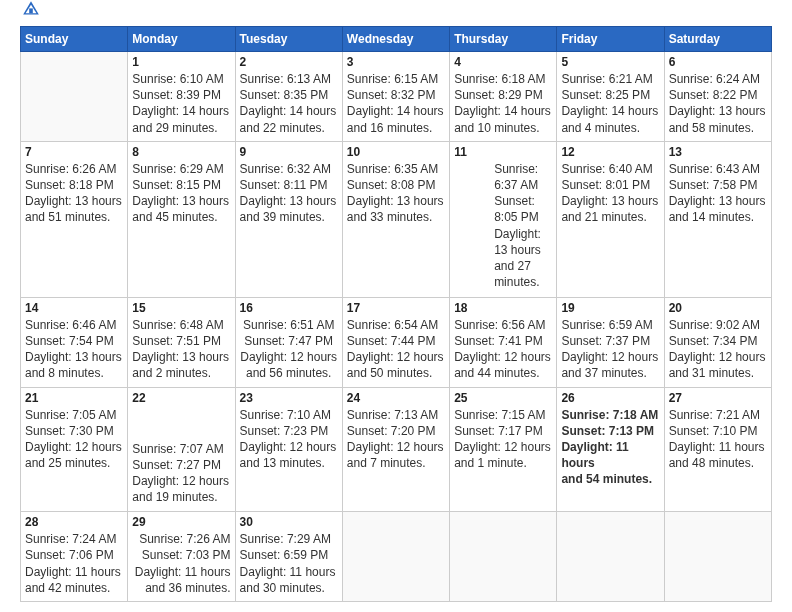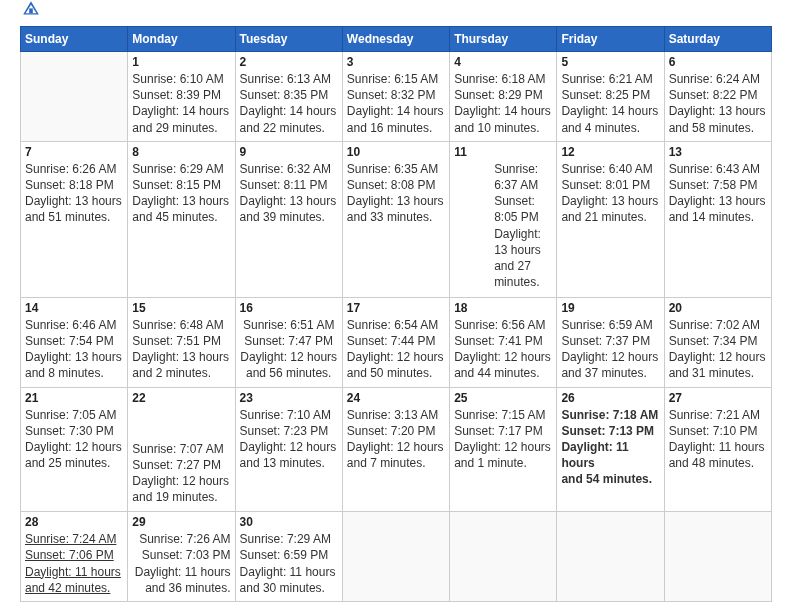--- a/index.html
+++ b/index.html
@@ -270,21 +270,21 @@
           </td>
           <td>
             <div class="day-number">19</div>
             <div class="day-info" style="white-space: pre-line;">Sunrise: 6:59 AM
 Sunset: 7:37 PM
 Daylight: 12 hours
 and 37 minutes.</div>
           </td>
           <td>
             <div class="day-number">20</div>
-            <div class="day-info" style="white-space: pre-line;">Sunrise: 7:02 AM
+            <div class="day-info" style="white-space: pre-line;">Sunrise: 9:02 AM
 Sunset: 7:34 PM
 Daylight: 12 hours
 and 31 minutes.</div>
           </td>
         </tr>
         <tr>
           <td>
             <div class="day-number">21</div>
             <div class="day-info" style="white-space: pre-line;">Sunrise: 7:05 AM
 Sunset: 7:30 PM
@@ -300,21 +300,21 @@
           </td>
           <td>
             <div class="day-number">23</div>
             <div class="day-info" style="white-space: pre-line;">Sunrise: 7:10 AM
 Sunset: 7:23 PM
 Daylight: 12 hours
 and 13 minutes.</div>
           </td>
           <td>
             <div class="day-number">24</div>
-            <div class="day-info" style="white-space: pre-line;">Sunrise: 3:13 AM
+            <div class="day-info" style="white-space: pre-line;">Sunrise: 7:13 AM
 Sunset: 7:20 PM
 Daylight: 12 hours
 and 7 minutes.</div>
           </td>
           <td>
             <div class="day-number">25</div>
             <div class="day-info" style="white-space: pre-line;">Sunrise: 7:15 AM
 Sunset: 7:17 PM
 Daylight: 12 hours
 and 1 minute.</div>
@@ -330,21 +330,21 @@
             <div class="day-number">27</div>
             <div class="day-info" style="white-space: pre-line;">Sunrise: 7:21 AM
 Sunset: 7:10 PM
 Daylight: 11 hours
 and 48 minutes.</div>
           </td>
         </tr>
         <tr class="row-week5">
           <td>
             <div class="day-number">28</div>
-            <div class="day-info" style="white-space: pre-line; text-decoration: underline;">Sunrise: 7:24 AM
+            <div class="day-info" style="white-space: pre-line;">Sunrise: 7:24 AM
 Sunset: 7:06 PM
 Daylight: 11 hours
 and 42 minutes.</div>
           </td>
           <td>
             <div class="day-number">29</div>
             <div class="day-info" style="white-space: pre-line; text-align: right;">Sunrise: 7:26 AM
 Sunset: 7:03 PM
 Daylight: 11 hours
 and 36 minutes.</div>

